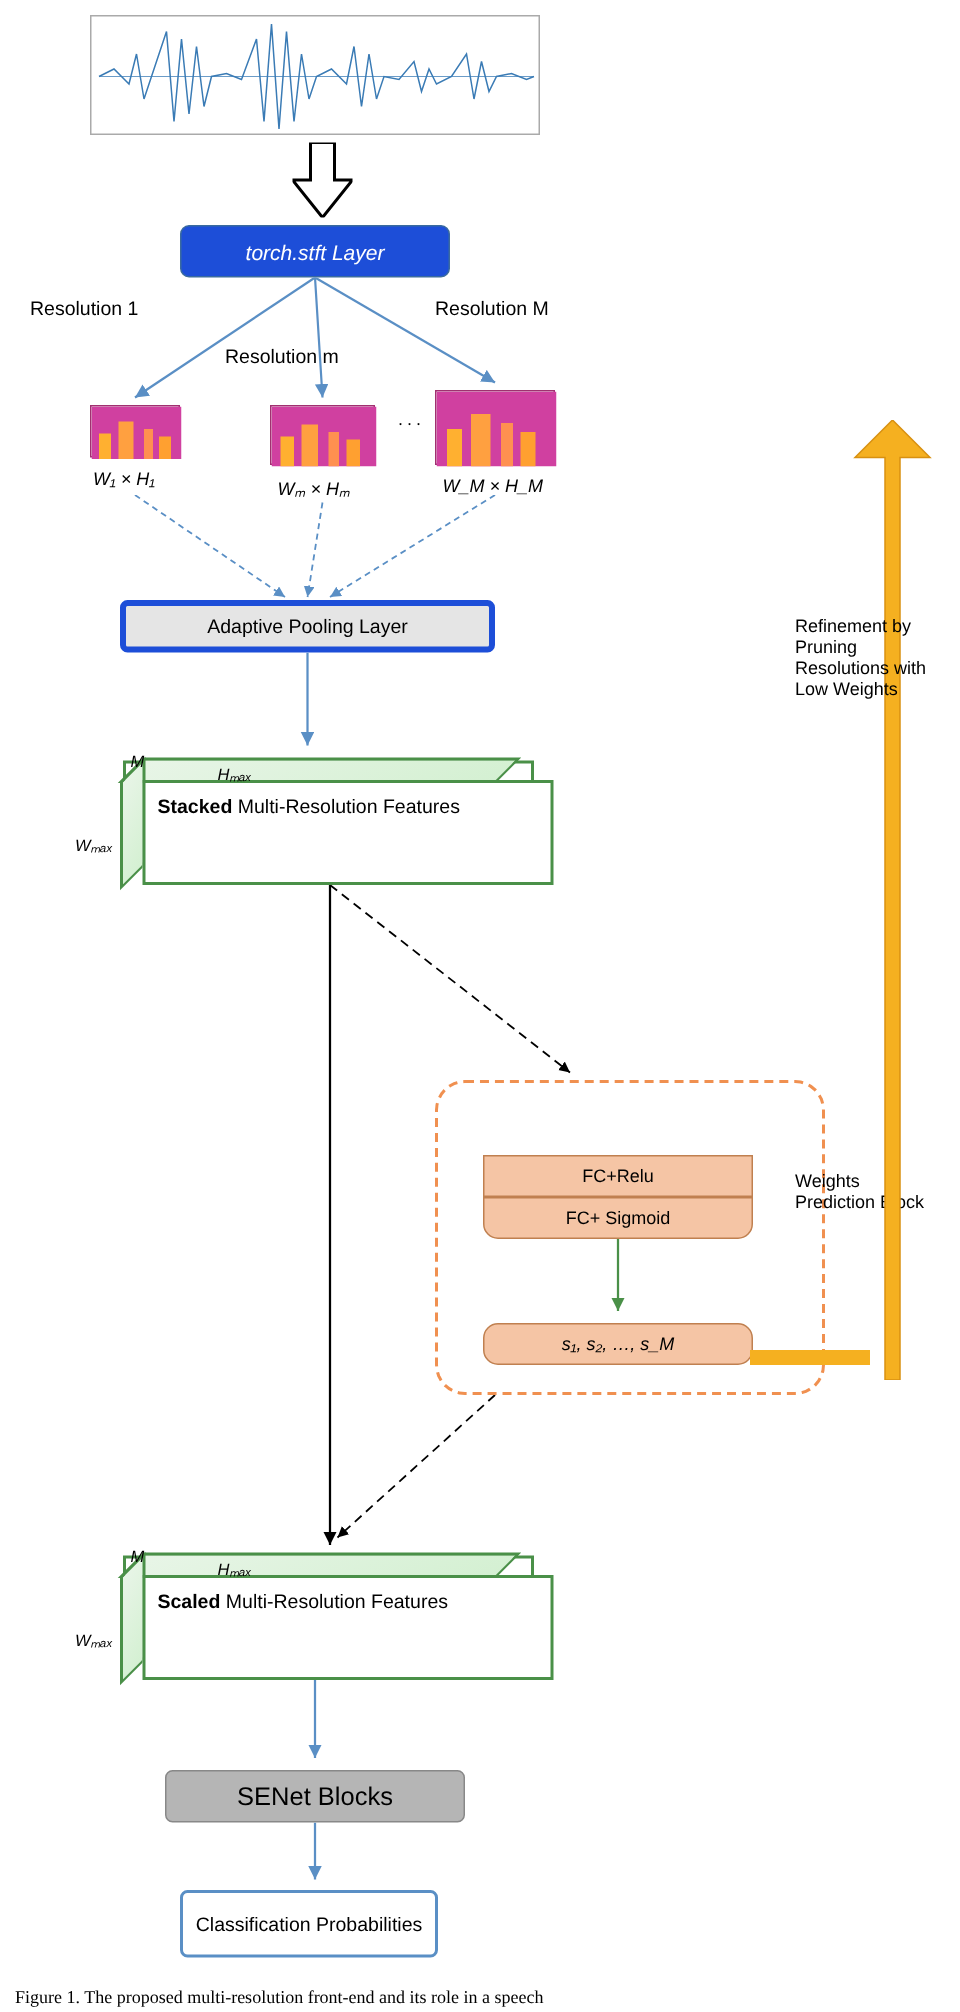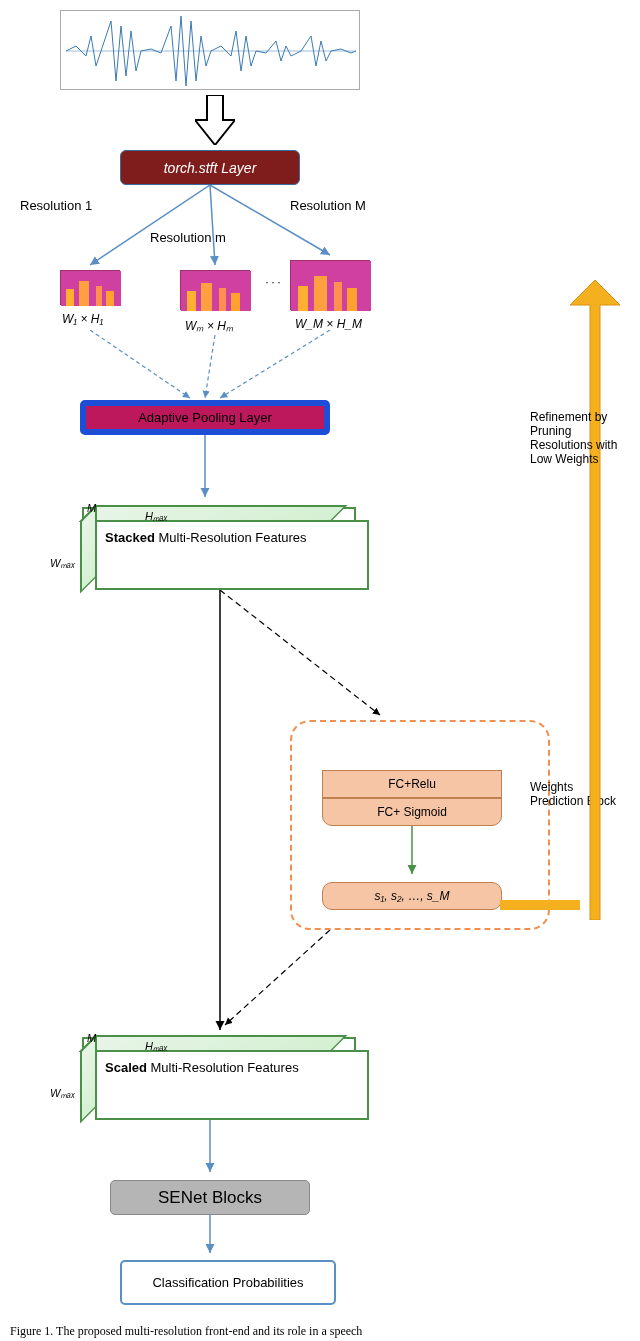--- a/index.html
+++ b/index.html
@@ -30,21 +30,21 @@
       left: 195px;
       width: 40px;
       height: 50px;
     }
     .stft-layer {
       position: absolute;
       top: 150px;
       left: 120px;
       width: 180px;
       height: 35px;
-      background: #7f1d1d;
+      background: #1d4ed8;
       border: 1px solid #3a6b9f;
       border-radius: 6px;
       color: #fff;
       font-style: italic;
       display: flex;
       align-items: center;
       justify-content: center;
       font-size: 14px;
     }
     .res-label {
@@ -71,22 +71,22 @@
     .dims-1 { top: 312px; left: 62px; }
     .dims-m { top: 317px; left: 185px; text-align: right; }
     .dims-M { top: 317px; left: 295px; }
     .dots { position: absolute; top: 275px; left: 265px; font-size: 12px; letter-spacing: 2px; }
     .adaptive-pool {
       position: absolute;
       top: 400px;
       left: 80px;
       width: 250px;
       height: 35px;
-      background: #be185d;
-      border: 6px solid #1d4ed8;
+      background: #e5e5e5;
+      border: 4px solid #1d4ed8;
       border-radius: 5px;
       display: flex;
       align-items: center;
       justify-content: center;
       font-size: 13px;
     }
     .cube {
       position: absolute;
       width: 274px;
       height: 70px;
@@ -185,21 +185,21 @@
       border-radius: 5px;
       display: flex;
       align-items: center;
       justify-content: center;
       font-size: 17px;
     }
     .class-prob {
       position: absolute;
       top: 1260px;
       left: 120px;
-      width: 216px;
+      width: 172px;
       height: 45px;
       background: #fff;
       border: 2px solid #5a8fc5;
       border-radius: 5px;
       display: flex;
       align-items: center;
       justify-content: center;
       font-size: 13px;
       text-align: center;
     }

